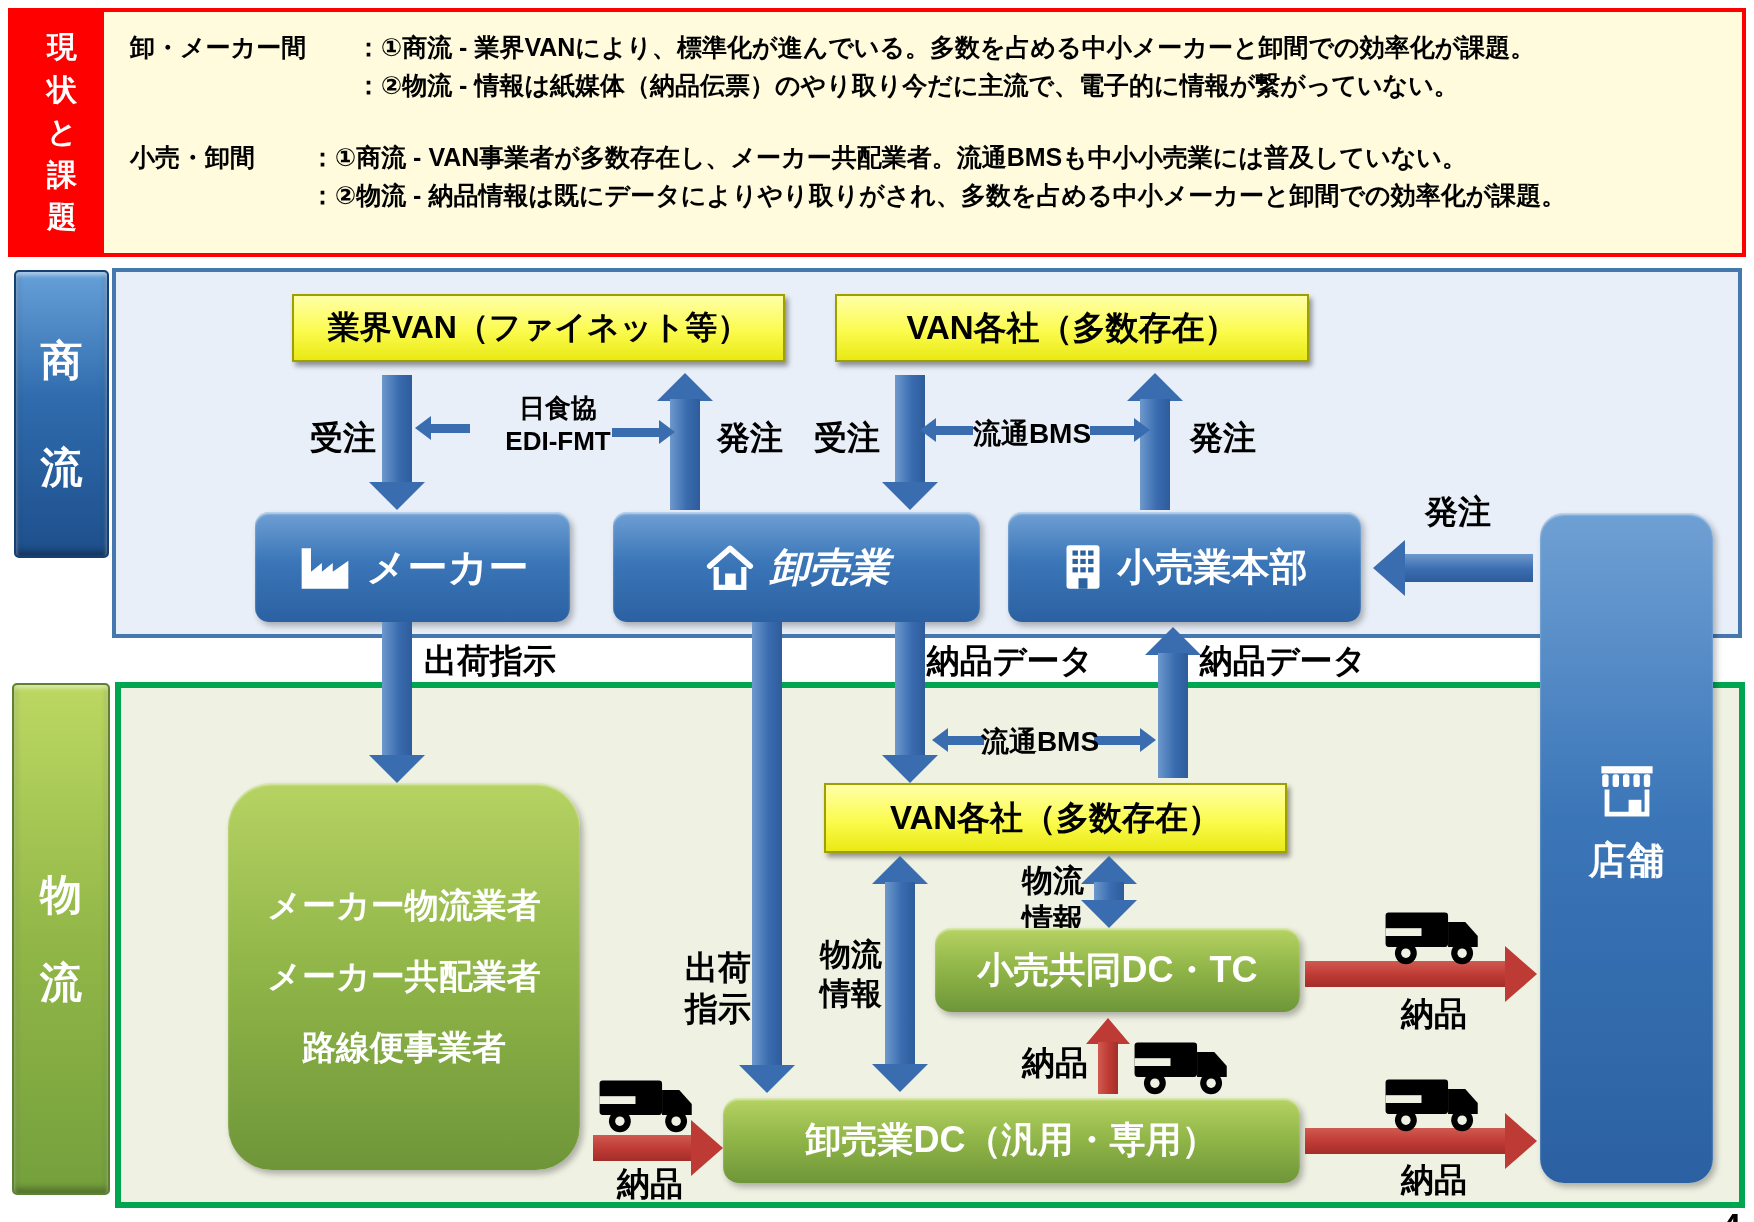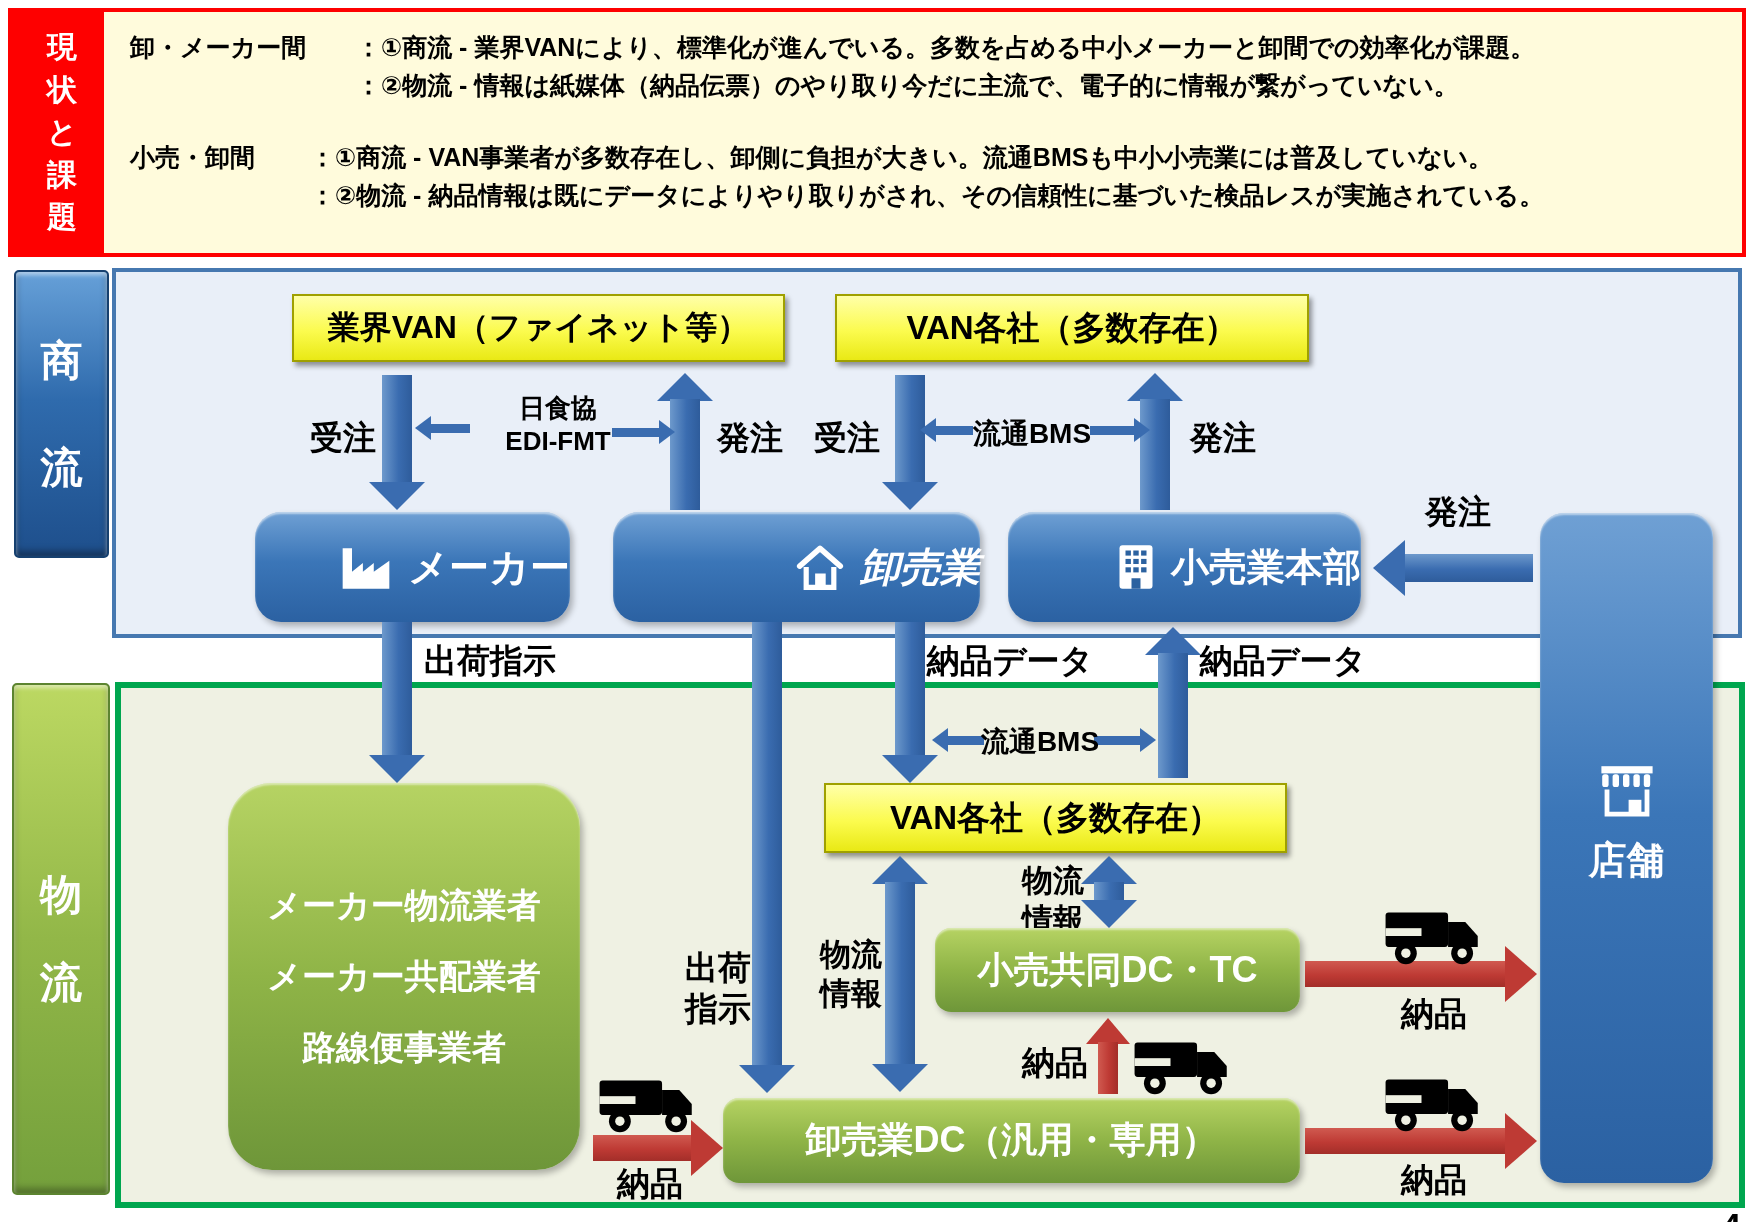--- a/index.html
+++ b/index.html
@@ -29,22 +29,22 @@
   
   .hgroup { position:absolute; left:26px; display:flex; }
   .hlabel { width:180px; font-size:25px; font-weight:bold; color:#000; line-height:38px; white-space:nowrap; }
   .hlines { font-size:25px; font-weight:bold; color:#000; line-height:38px; white-space:pre; }
 
   
   .ybox { position:absolute; display:flex; align-items:center; justify-content:center;
     background:linear-gradient(180deg,#FFFFA8 0%,#FBFB4E 55%,#E9E915 100%);
     border:2px solid #9FA000; box-shadow:3px 4px 5px rgba(0,0,0,.4);
     font-weight:bold; color:#000; }
-  .ebox { position:absolute; display:flex; align-items:center; justify-content:flex-end; gap:14px;
-    color:#fff; font-weight:bold; border-radius:26px;
+  .ebox { position:absolute; display:flex; align-items:center; justify-content:center; gap:14px;
+    color:#fff; font-weight:bold; border-radius:14px;
     background:linear-gradient(180deg,#6FA0D4 0%,#3B76B8 45%,#2B61A2 100%);
     box-shadow:inset 0 2px 2px rgba(255,255,255,.55), 3px 4px 6px rgba(0,0,0,.28); }
   .gbox { position:absolute; display:flex; align-items:center; justify-content:center;
     color:#fff; font-weight:bold; border-radius:16px;
     background:linear-gradient(180deg,#B6D363 0%,#8FB447 50%,#6E9639 100%);
     box-shadow:inset 0 2px 2px rgba(255,255,255,.5), 3px 4px 6px rgba(0,0,0,.28); }
 
   
   .lbl { position:absolute; transform:translate(-50%,-50%); font-weight:bold; color:#000;
     text-align:center; line-height:1.25; white-space:nowrap; }
@@ -122,22 +122,22 @@
     <div class="hgroup" style="top:16px;gap:46px;">
       <div class="hlabel">卸・メーカー間</div>
       <div>
         <div class="hlines">：①商流 - 業界VANにより、標準化が進んでいる。多数を占める中小メーカーと卸間での効率化が課題。</div>
         <div class="hlines">：②物流 - 情報は紙媒体（納品伝票）のやり取り今だに主流で、電子的に情報が繋がっていない。</div>
       </div>
     </div>
     <div class="hgroup" style="top:126px;">
       <div class="hlabel">小売・卸間</div>
       <div>
-        <div class="hlines">：①商流 - VAN事業者が多数存在し、卸側に負担が大きい。流通BMSも中小小売業には普及していない。</div>
-        <div class="hlines">：②物流 - 納品情報は既にデータによりやり取りがされ、その信頼性に基づいた検品レスが実施されている。</div>
+        <div class="hlines">：①商流 - VAN事業者が多数存在し、メーカー共配業者。流通BMSも中小小売業には普及していない。</div>
+        <div class="hlines">：②物流 - 納品情報は既にデータによりやり取りがされ、多数を占める中小メーカーと卸間での効率化が課題。</div>
       </div>
     </div>
   </div>
 
   <div class="sbar blue" style="left:14px;top:270px;width:95px;height:288px;">
     <div class="vstack" style="font-size:42px;width:44px;line-height:2.55;">商流</div>
   </div>
   <div class="panel commercial-panel"></div>
 
   <div class="ybox" style="left:292px;top:294px;width:493px;height:68px;font-size:32px;">

